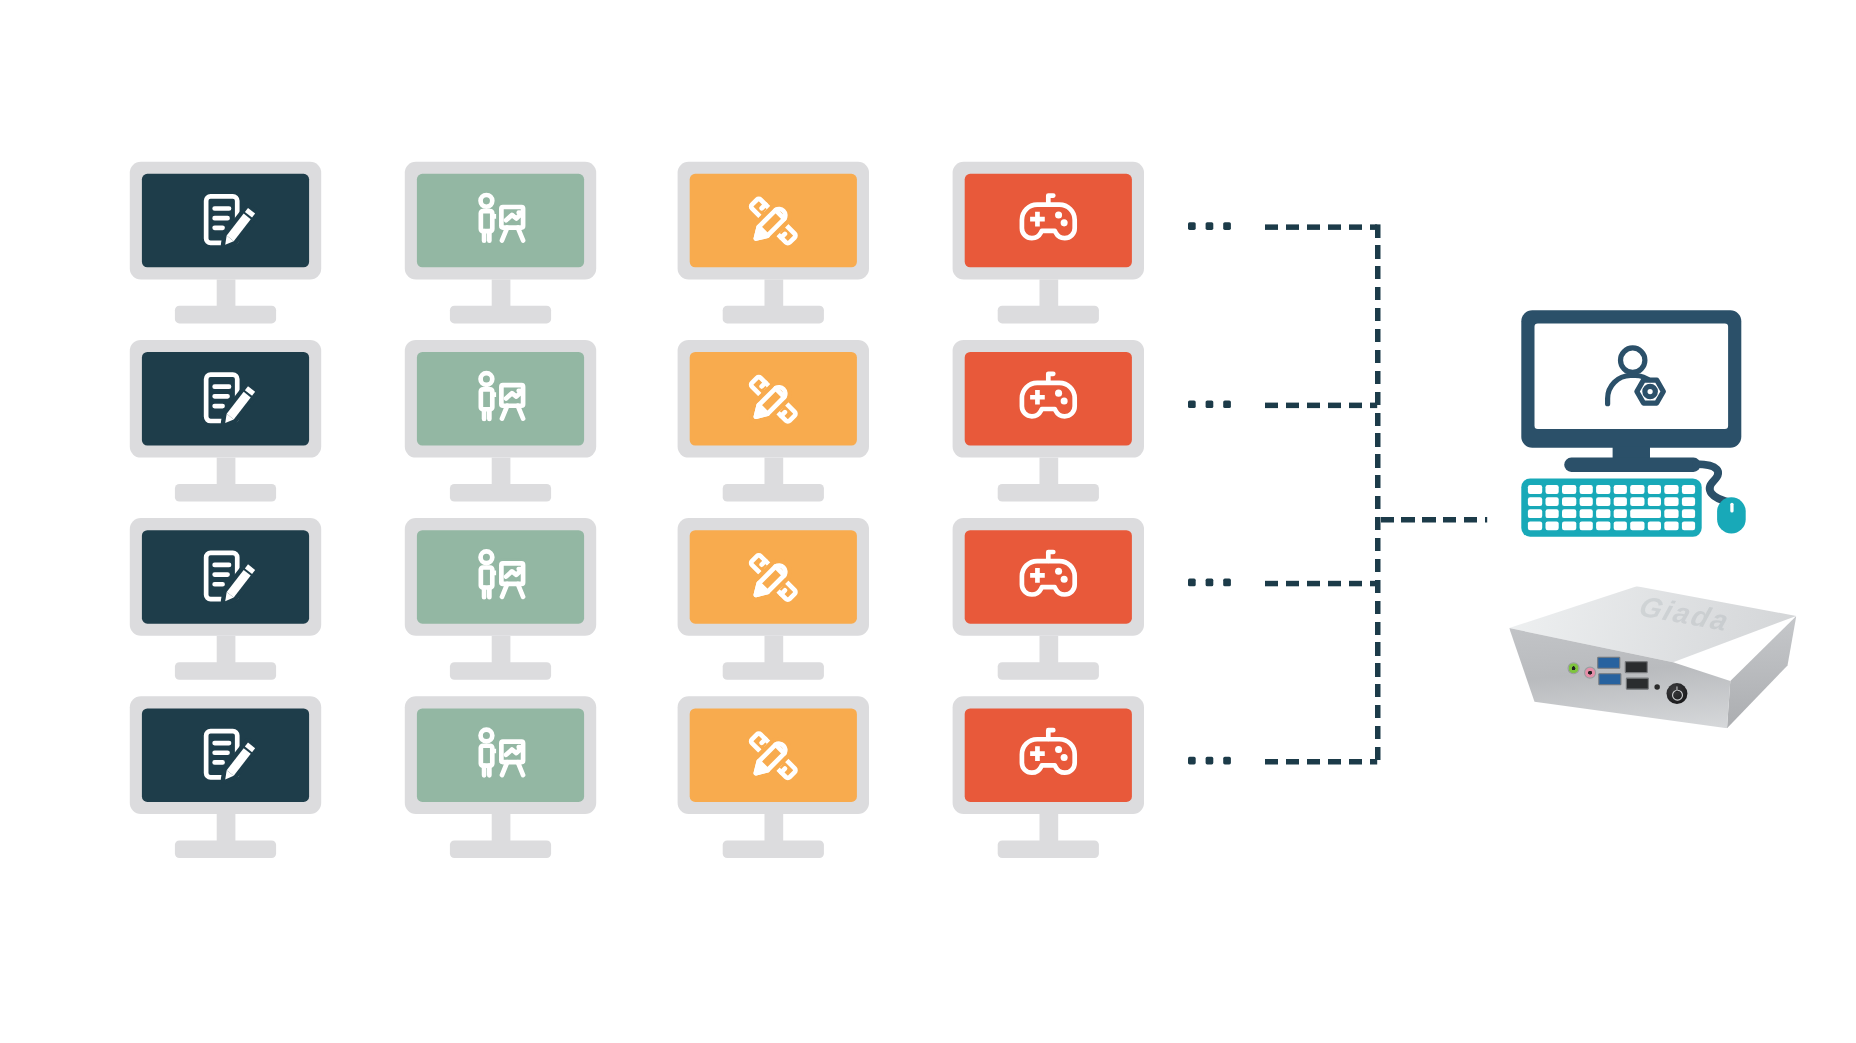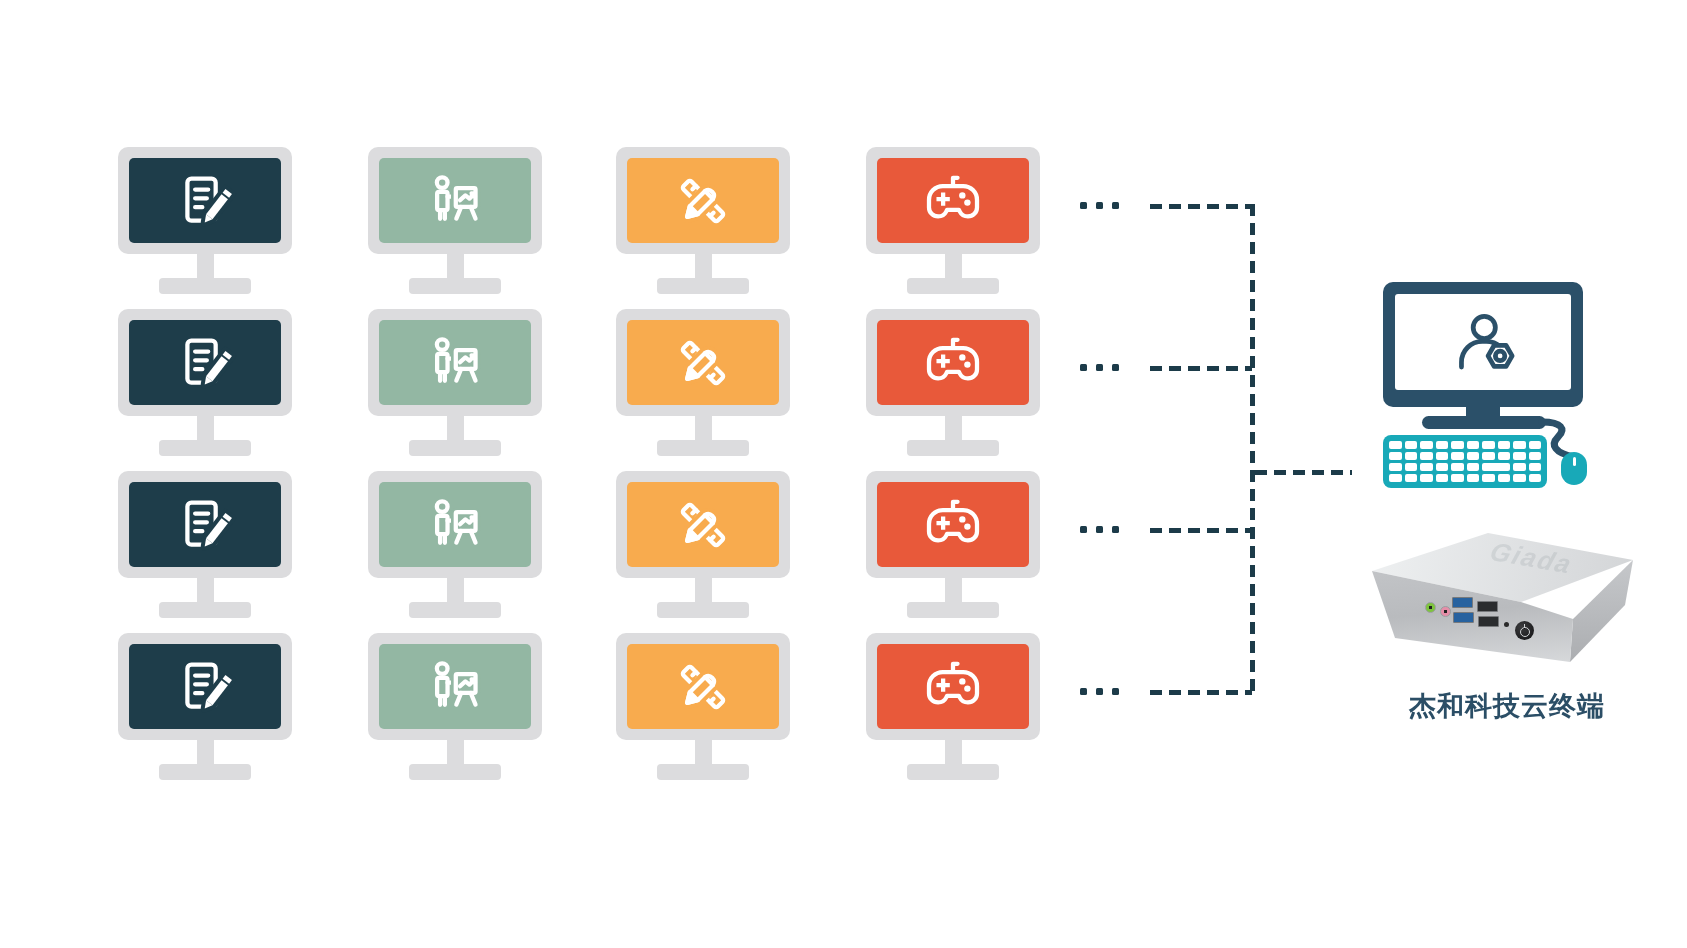--- a/index.html
+++ b/index.html
@@ -481,14 +481,13 @@
     <div class="usb u-b2"></div>
     <div class="usb u-k1"></div>
     <div class="usb u-k2"></div>
     <div class="p-reset"></div>
     <div class="p-power">
       <div class="pwr-ring"></div>
       <div class="pwr-line"></div>
     </div>
   </div>
 
-  <div class="terminal-label" id="termLabel" style="color: rgb(43, 78, 102);">杰和科技云终端</div>
 </div>
 
 </body></html>

